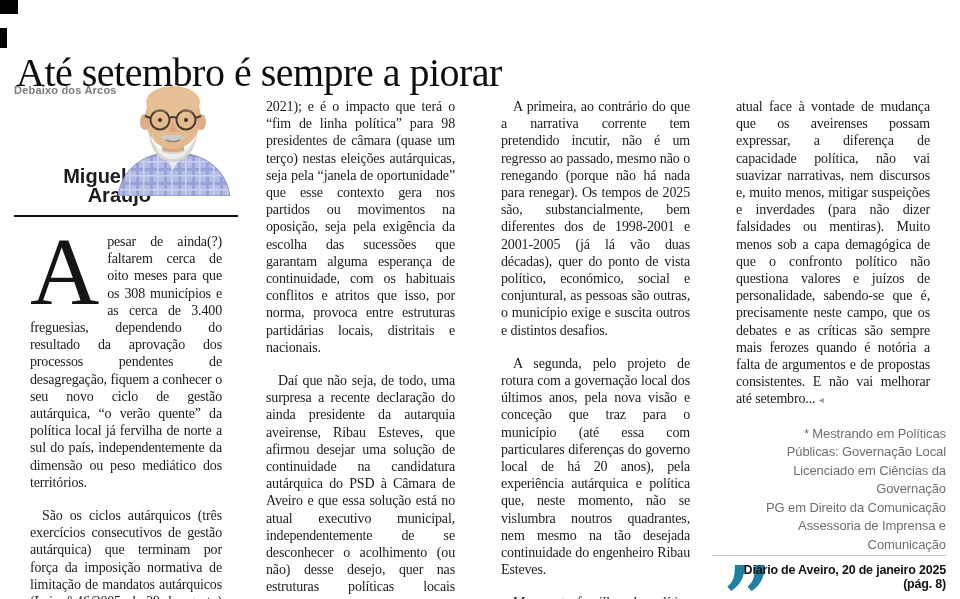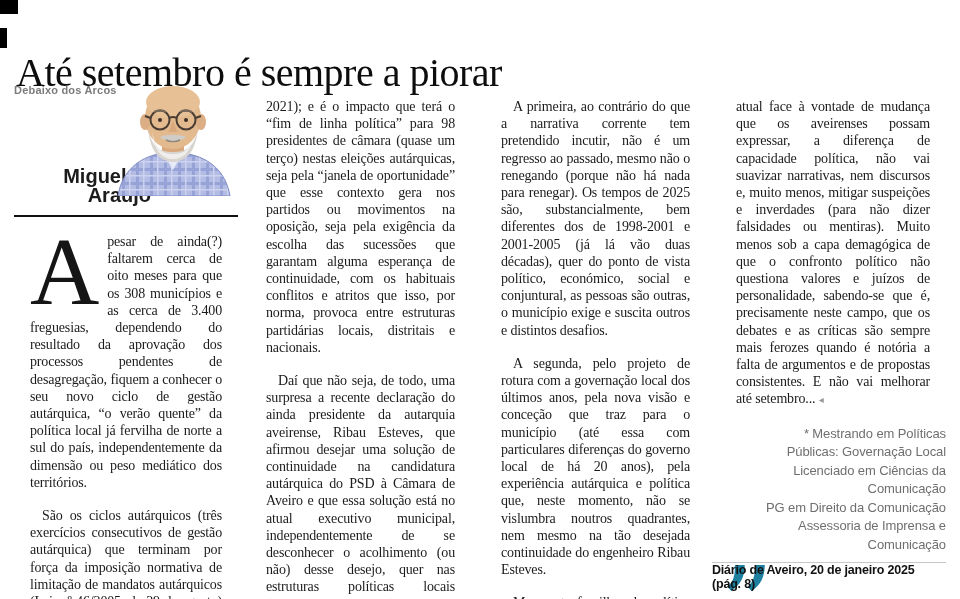--- a/index.html
+++ b/index.html
@@ -54,22 +54,22 @@
   .quote-mark{
     display:block;margin-top:8px;height:66px;
     font-family:"DejaVu Serif", serif;font-size:104px;line-height:88px;
     color:#1e7f9f;letter-spacing:-6px;
   }
   .pull-quote{
     margin-top:2px;font-family:"Liberation Sans", sans-serif;font-weight:bold;
     font-size:17.5px;line-height:18px;color:#17386e;letter-spacing:-0.3px;
   }
   .footer{
-    position:absolute;right:14px;bottom:8px;width:234px;text-align:left;
-    border-top:1px solid #c8c8c8;
+    position:absolute;right:14px;bottom:8px;width:234px;text-align:right;
+    border-top:1px solid #c8c8c8;padding-top:7px;
     font-family:"Liberation Sans", sans-serif;font-weight:bold;
     font-size:12.5px;color:#111;letter-spacing:-0.2px;
   }
 </style>
 </head>
 <body>
 
 <div class="artifact" id="artifact1"></div>
 <div class="artifact" id="artifact2"></div>
 
@@ -145,21 +145,21 @@
   <p class="indent">A segunda, pelo projeto de rotura com a governação local dos últimos anos, pela nova visão e conceção que traz para o município (até essa com particulares diferenças do governo local de há 20 anos), pela experiência autárquica e política que, neste momento, não se vislumbra noutros quadrantes, nem mesmo na tão desejada continuidade do engenheiro Ribau Esteves.</p>
   <p class="indent">Mas neste fervilhar da política local, olhando, até, para o panorama geral (como o de Lisboa, por exemplo) há uma coisa da qual não comungo com o anseio de Alberto Souto: a urbanidade e elevação do confronto eleitoral até ao dia das eleições. A pressão da incerteza do resultado de setembro, a insegurança quanto à aceitação da continuidade do projeto autárquico</p>
 </div>
 
 <div class="col" id="col4">
   <p><span>atual face à vontade de mudança que os aveirenses possam expressar, a diferença de capacidade política, não vai suavizar narrativas, nem discursos e, muito menos, mitigar suspeições e inverdades (para não dizer falsidades ou mentiras). Muito menos sob a capa demagógica de que o confronto político não questiona valores e juízos de personalidade, sabendo-se que é, precisamente neste campo, que os debates e as críticas são sempre mais ferozes quando é notória a falta de argumentos e de propostas consistentes. E não vai melhorar até setembro... </span><span class="end-mark">◂</span></p>
 
   <div class="credentials">
     <div>* Mestrando em Políticas</div>
     <div>Públicas: Governação Local</div>
-    <div>Licenciado em Ciências da Comunicação</div>
+    <div>Licenciado em Ciências da Governação</div>
     <div>PG em Direito da Comunicação</div>
     <div>Assessoria de Imprensa e Comunicação</div>
   </div>
 
   <span class="quote-mark">”</span>
 
   <div class="pull-quote">
     <div>não comungo com o</div>
 
   </div>

